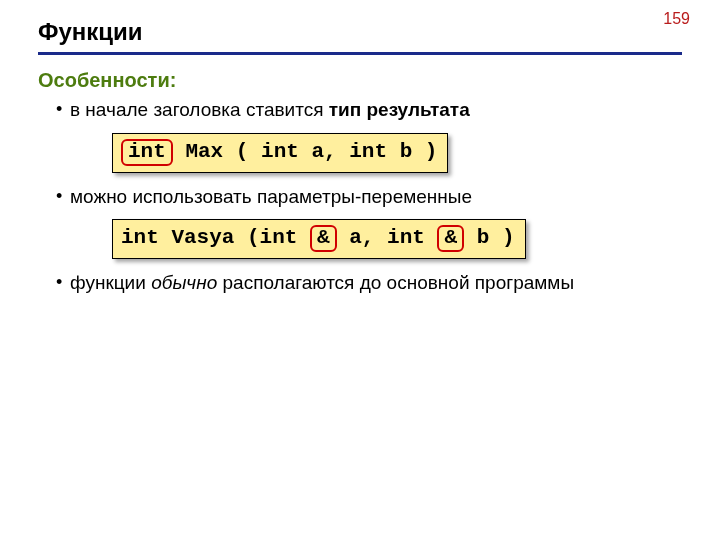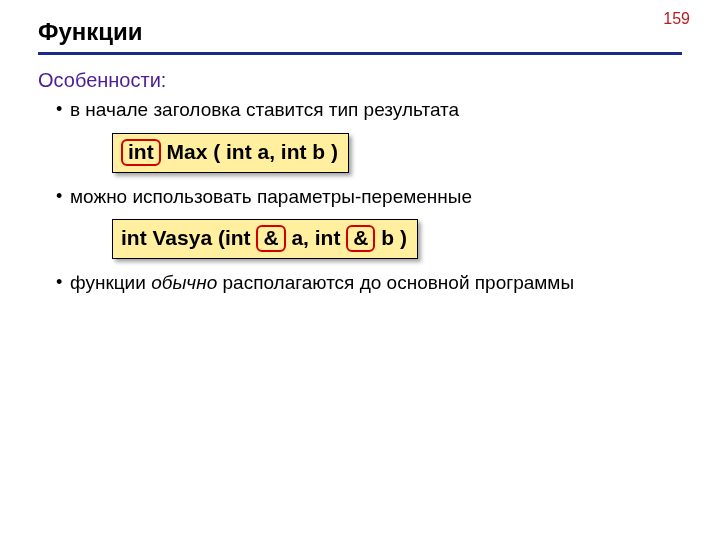--- a/index.html
+++ b/index.html
@@ -21,23 +21,24 @@
   }
   h1.title {
     font-size: 24px;
     font-weight: bold;
     color: #000;
     padding-bottom: 6px;
     border-bottom: 3px solid #1a2a8a;
     margin-bottom: 14px;
   }
   .subhead {
-    color: #4c1d95;
+    color: #4d7c0f;
     font-size: 20px;
     margin-bottom: 6px;
+    font-weight: bold;
   }
   ul.bullets {
     list-style: none;
     padding-left: 18px;
   }
   ul.bullets > li {
     position: relative;
     font-size: 19px;
     line-height: 1.3;
     margin-bottom: 4px;
@@ -48,36 +49,36 @@
     position: absolute;
     left: 0;
     top: 0;
     font-size: 18px;
   }
   .codebox {
     display: inline-block;
     background: #ffef9e;
     border: 1.5px solid #000;
     box-shadow: 3px 3px 4px rgba(0,0,0,0.35);
-    font-family: Liberation Sans, sans-serif;
+    font-family: Liberation Mono, monospace;
     font-weight: bold;
     font-size: 21px;
     padding: 4px 10px 6px 8px;
     white-space: nowrap;
     margin: 6px 0 8px 8px;
     vertical-align: middle;
   }
   .redbox {
     display: inline-block;
     border: 2px solid #d00000;
     border-radius: 6px;
     padding: 0 5px 1px 5px;
     line-height: 1.05;
   }
-  .bolded { font-weight: normal; }
+  .bolded { font-weight: bold; }
   .ital { font-style: italic; }
   .cb-wrap { margin-left: 34px; margin-top:4px; margin-bottom: 4px;}
   .bullet-text { display:inline; }
 </style>
 </head>
 <body>
 
 <div class="page-num">159</div>
 
 <h1 class="title">Функции</h1>

